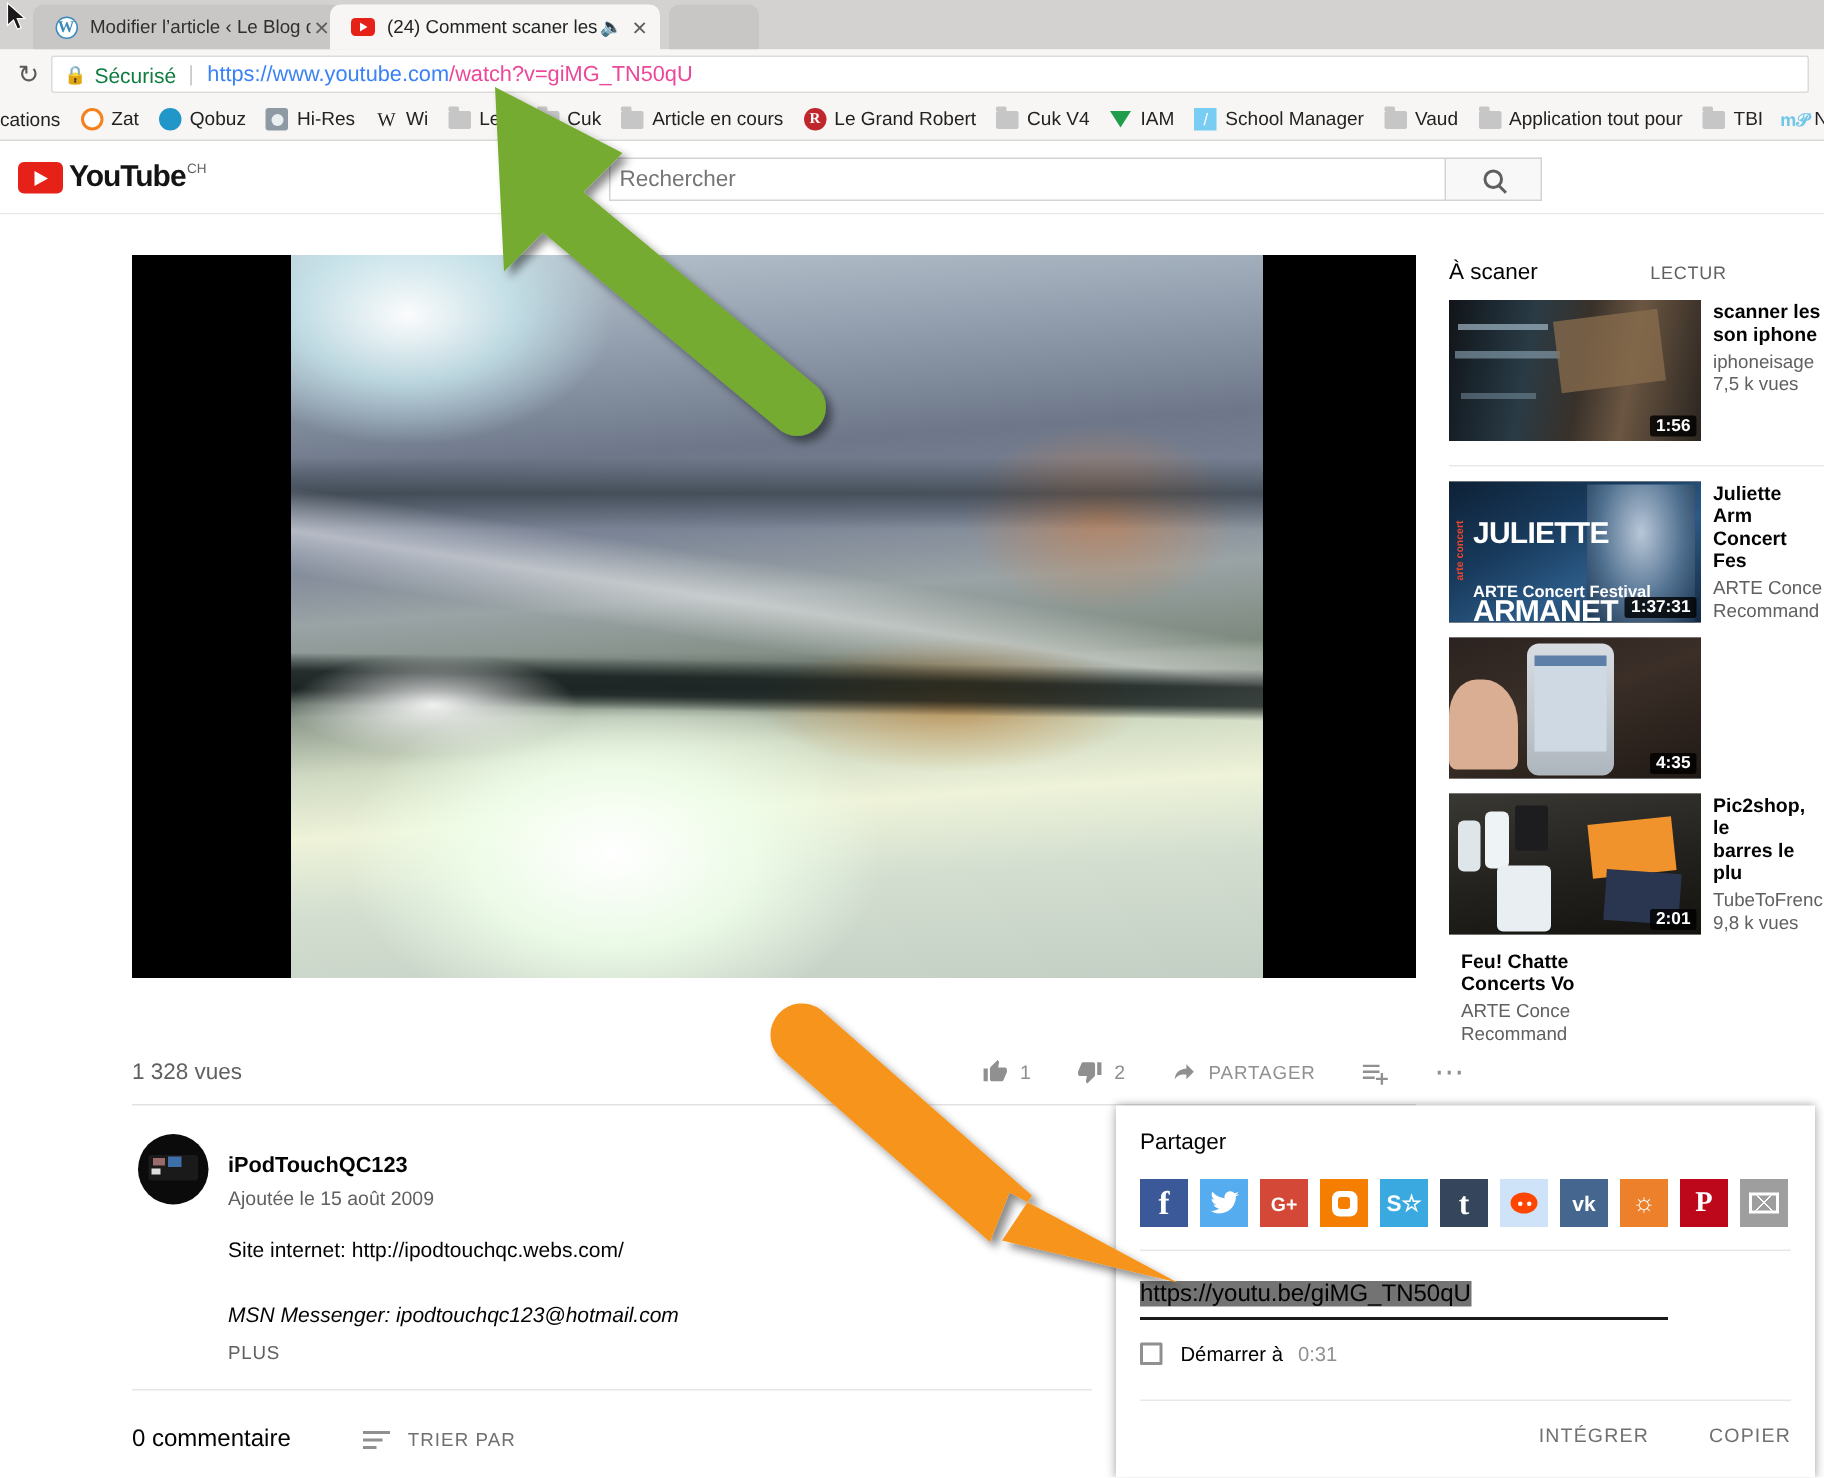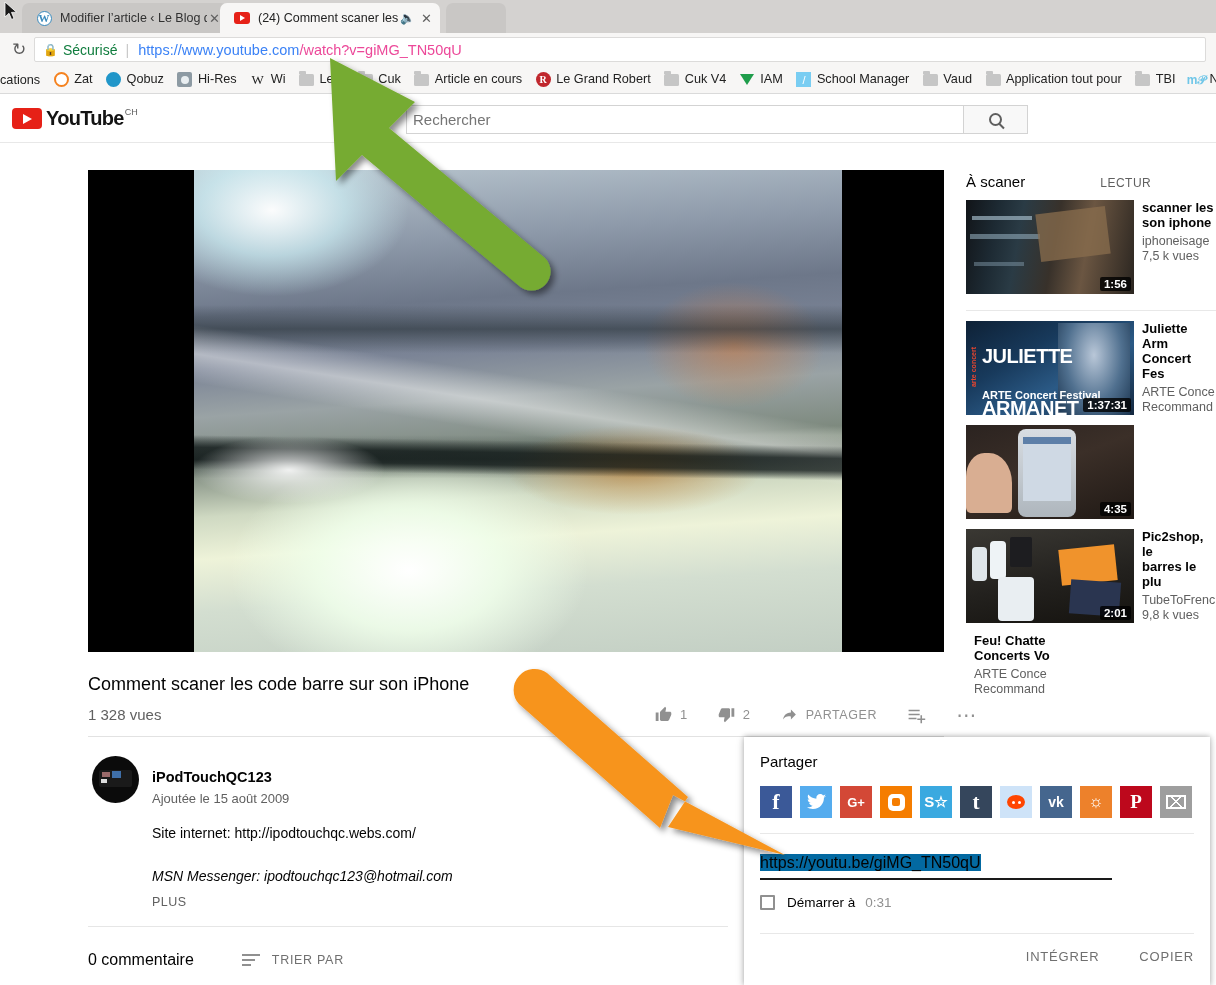--- a/index.html
+++ b/index.html
@@ -160,21 +160,21 @@
   .sharepanel {
     position:absolute; left:744px; top:737px; width:466px; height:248px;
     background:#fff; box-shadow:0 -1px 5px rgba(0,0,0,.20), 0 2px 8px rgba(0,0,0,.22);
     z-index:20;
   }
   .sp-title { position:absolute; left:16px; top:16px; font-size:15px; color:#030303;}
   .sp-icons { position:absolute; left:16px; top:49px; display:flex; }
   .sp-ic { width:32px;height:32px;margin-right:8px;display:flex;align-items:center;justify-content:center;color:#fff;font-weight:bold;}
   .sp-div { position:absolute; left:16px; top:96px; width:434px; height:1px; background:#e8e8e8;}
   .sp-urlbox { position:absolute; left:16px; top:117px; width:352px; border-bottom:2px solid #1a1a1a; padding-bottom:6px;}
-  .sp-url { font-size:16px; color:#030303; background:#0369a1; display:inline;}
+  .sp-url { font-size:16px; color:#030303; background:#737373; display:inline;}
   .sp-start { position:absolute; left:16px; top:158px; display:flex; align-items:center;}
   .sp-cb { width:15px;height:15px;border:2px solid #909090;border-radius:1px;margin-right:12px;}
   .sp-sl { font-size:13.5px; color:#030303;}
   .sp-time { font-size:13.5px; color:#909090; margin-left:10px;}
   .sp-div2 { position:absolute; left:16px; top:196px; width:434px; height:1px; background:#e8e8e8;}
   .sp-actions { position:absolute; right:16px; top:212px; display:flex; }
   .sp-act { font-size:13px; color:#707070; letter-spacing:0.8px; margin-left:40px;}
 
   
   .arrows { position:absolute; left:0; top:0; width:1216px; height:985px; pointer-events:none; z-index:25;}
@@ -342,21 +342,20 @@
         <div class="vf-layer" style="background:radial-gradient(ellipse 230px 150px at 215px 400px, rgba(255,255,255,1) 0%, rgba(240,255,235,.85) 40%, rgba(255,255,255,0) 78%);"></div>
         <div class="vf-layer" style="background:radial-gradient(ellipse 130px 90px at 540px 175px, rgba(215,125,60,.55) 0%, rgba(215,125,60,0) 70%);"></div>
         <div class="vf-layer" style="background:linear-gradient(180deg,rgba(0,0,0,0) 0%,rgba(0,0,0,0) 28%,rgba(30,40,45,.55) 33%,rgba(0,0,0,0) 38%,rgba(0,0,0,0) 55%,rgba(20,30,30,.5) 60%,rgba(0,0,0,0) 64%,rgba(0,0,0,0) 100%);"></div>
         <div class="vf-layer" style="background:linear-gradient(189deg,rgba(255,255,255,0) 44%,rgba(255,255,255,.45) 49%,rgba(255,255,255,0) 54%);"></div>
         <div class="vf-layer" style="background:radial-gradient(ellipse 170px 60px at 440px 300px, rgba(190,120,40,.6) 0%, rgba(190,120,40,0) 75%);"></div>
         <div class="vf-layer" style="background:linear-gradient(181deg,rgba(0,0,0,0) 56%,rgba(10,18,18,.72) 58.5%,rgba(10,18,18,.72) 61%,rgba(0,0,0,0) 63%);"></div>
         <div class="vf-layer" style="background:radial-gradient(ellipse 120px 42px at 95px 300px, rgba(255,255,255,.9) 0%, rgba(255,255,255,0) 80%);"></div>
       </div>
     </div>
 
-    <div class="vtitle">Comment scaner les code barre sur son iPhone</div>
     <div class="vviews">1 328 vues</div>
 
     <div class="actbar">
       <div class="act">
         <svg class="thumbs" viewBox="0 0 24 24">
             <path fill="#909090" d="M1,21h4V9H1V21z M23,10c0-1.1-0.9-2-2-2h-6.3l0.9-4.6l0-0.3c0-0.4-0.2-0.8-0.4-1.1L14.2,1L7.6,7.6C7.2,8,7,8.5,7,9v10 c0,1.1,0.9,2,2,2h9c0.8,0,1.5-0.5,1.8-1.2l3-7C22.9,12.5,23,12.3,23,12V10z"></path>
           </svg>
         <span class="lbl" style="font-size:13px">1</span>
       </div>
       <div class="act">

